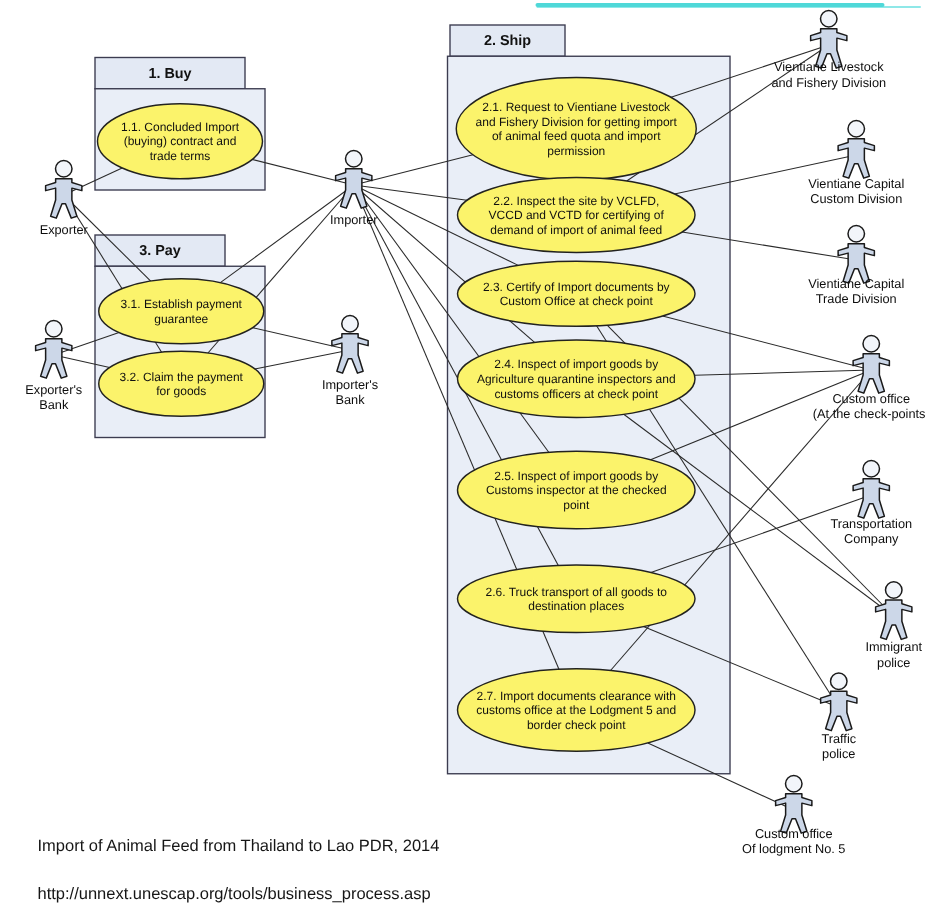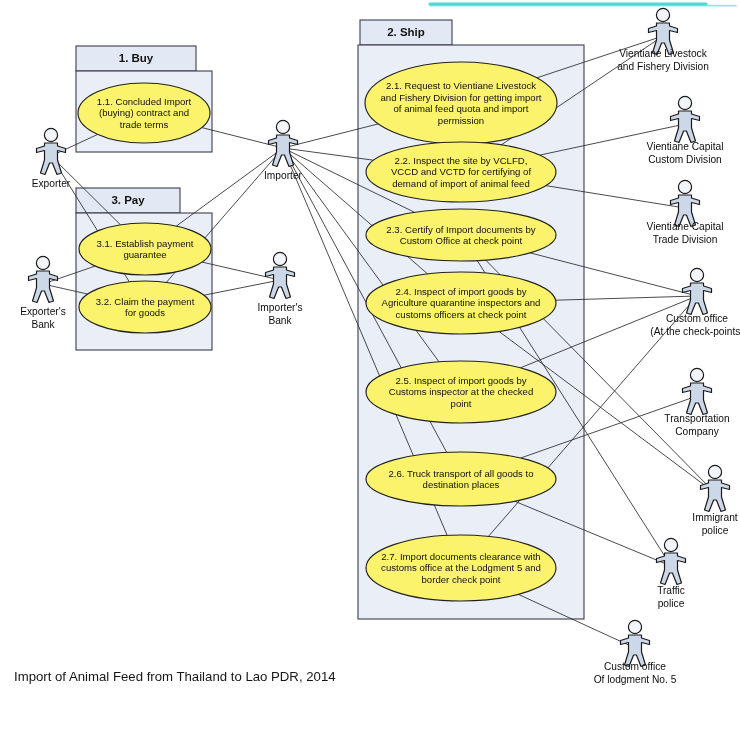--- a/index.html
+++ b/index.html
@@ -98,21 +98,21 @@
     position: absolute;
     left: 14px;
     top: 648px;
     width: 420px;
     font-family: "Liberation Sans", sans-serif;
     font-size: 13.2px;
     line-height: 1.45;
     color: #161616;
     white-space: pre-line;
   }
-  #caption div { white-space: nowrap; }
+  #caption div { white-space: nowrap; margin-left: 16px; }
 </style>
 </head>
 <body>
 
 <div id="diagram-root">
   <svg class="canvas" viewBox="0 0 740 734" xmlns="http://www.w3.org/2000/svg">
     <g id="layer-accent">
         <line x1="430" y1="5.6" x2="736" y2="5.6" class="cyan-rule-2"></line>
         <line x1="430" y1="4" x2="706" y2="4" class="cyan-rule"></line>
       </g>
@@ -295,13 +295,14 @@
           <path d="M 628.5 635 L 628.5 638 L 620.5 640.5 L 620.5 644.5 L 628.5 642.5 L 628.5 652 L 624.5 665 L 629 666.5 L 633.6 655 L 636.4 655 L 641 666.5 L 645.5 665 L 641.5 652 L 641.5 642.5 L 649.5 644.5 L 649.5 640.5 L 641.5 638 L 641.5 635 Z" class="actor-stroke"></path>
           <text x="635" y="670" class="actor-label">Custom office</text>
           <text x="635" y="682.6" class="actor-label">Of lodgment No. 5</text>
         </g>
       </g>
   </svg>
 </div>
 
 <div id="caption">
   <div>Import of Animal Feed from Thailand to Lao PDR, 2014</div>
+  <div>http://unnext.unescap.org/tools/business_process.asp</div>
 </div>
 
 </body></html>

